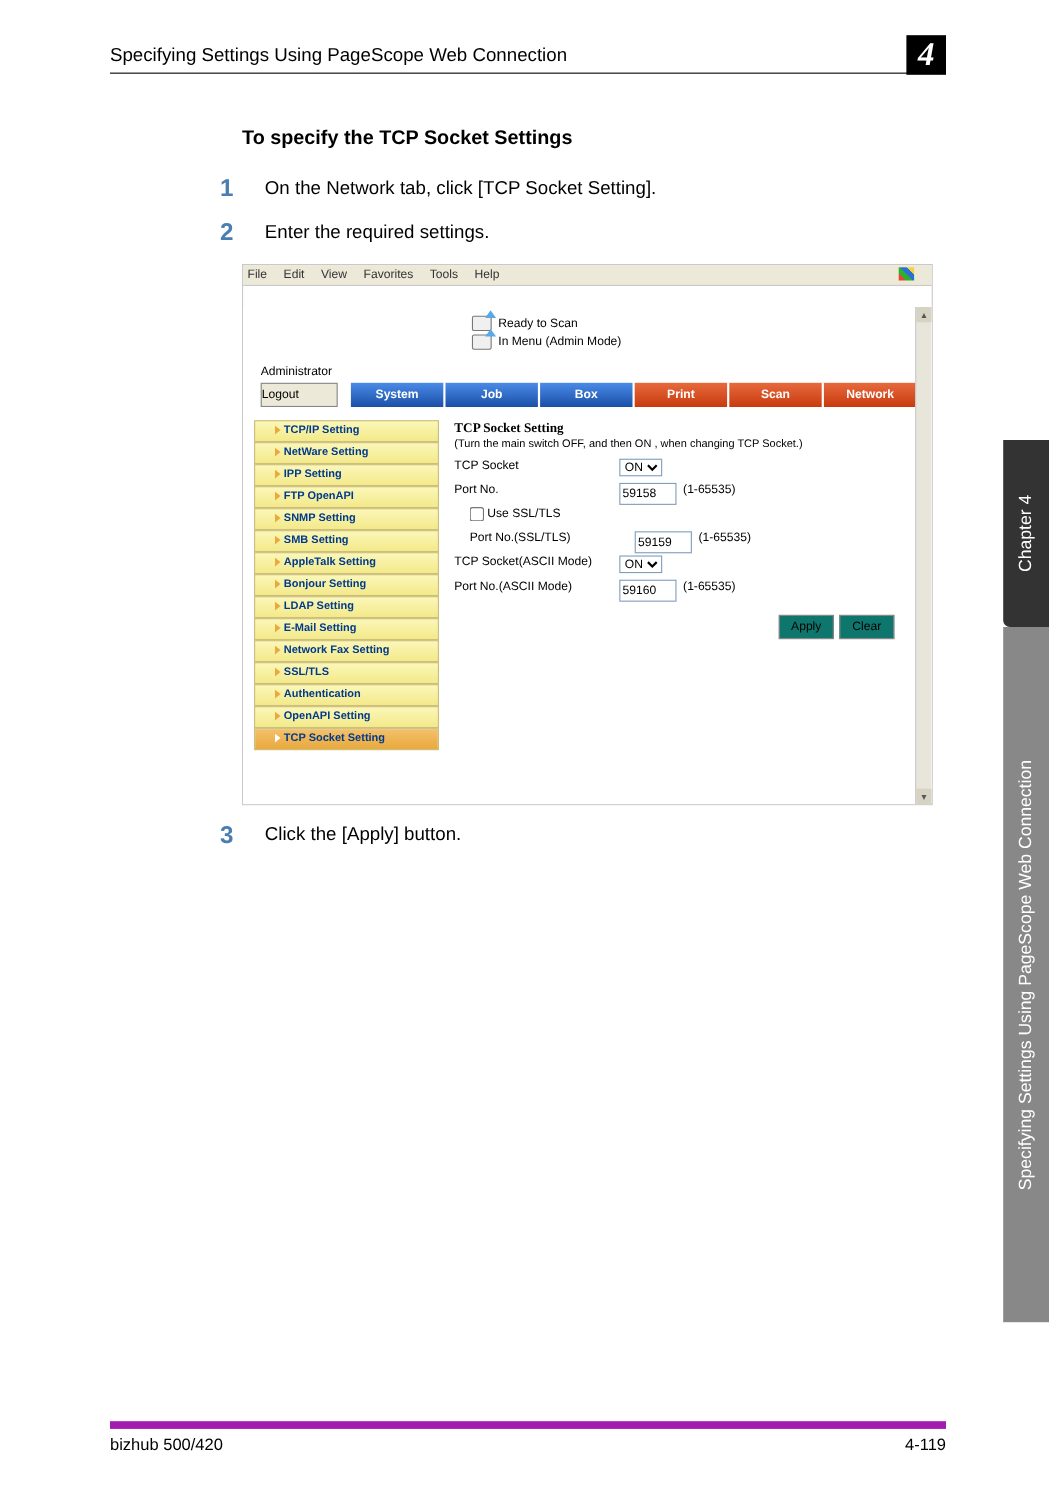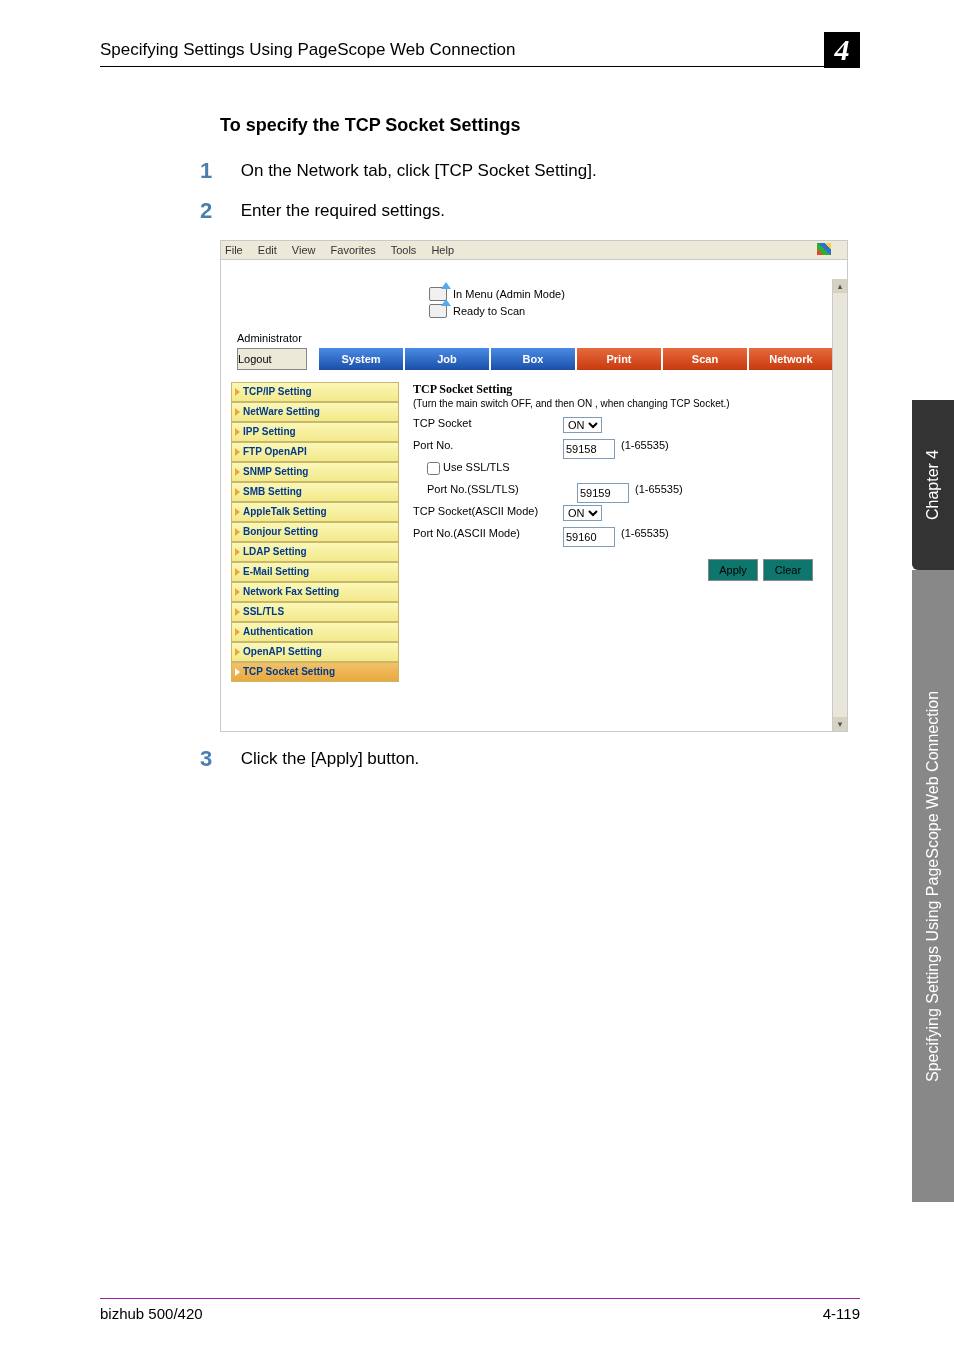--- a/index.html
+++ b/index.html
@@ -30,39 +30,39 @@
 .status .picon::after{content:'';position:absolute;right:-5px;top:-6px;width:0;height:0;border-left:5px solid transparent;border-right:5px solid transparent;border-bottom:7px solid #5aa9e6}
 .admin{margin:14px 0 4px 16px;font-size:11px}
 .btnrow{display:flex;align-items:center;gap:0;margin:0 0 12px 16px}
 .logout{width:68px;height:20px;background:#ece9d8;border:1px solid #888;font-size:11px;text-align:left;line-height:20px;margin-right:12px}
 .tab{width:84px;height:22px;color:#fff;font-size:11px;font-weight:bold;text-align:center;line-height:22px}
 .tab.blue{background:linear-gradient(#4a8be6,#1a4fa8)}
 .tab.red{background:linear-gradient(#e66a3d,#c83a0e)}
 .tab.gap{width:2px;background:transparent}
 .cols{display:flex;margin-left:10px}
 .side{width:168px}
-.side .mi{height:18px;background:linear-gradient(#fbf7b7,#f3e98a);border:1px solid #c9b86a;font-size:10px;color:#003a8c;font-weight:bold;line-height:18px;padding-left:3px}
+.side .mi{height:18px;background:linear-gradient(#fbf7b7,#f3e98a);border:1px solid #c9b86a;font-size:10px;color:#003a8c;font-weight:bold;line-height:18px;padding-left:18px}
 .side .mi.sel{background:linear-gradient(#f3c06a,#e9a93d);color:#003a8c}
 .side .mi .tri{display:inline-block;width:0;height:0;border-top:4px solid transparent;border-bottom:4px solid transparent;border-left:5px solid #e9a93d;margin-right:3px;vertical-align:middle}
 .side .mi.sel .tri{border-left-color:#fff}
 .form{margin-left:14px;font-size:11px}
 .form .ft{font-family:'Times New Roman',serif;font-weight:bold;margin-bottom:1px;font-size:12px}
 .form .note{font-size:10px;margin-bottom:8px}
 .form .row{display:flex;align-items:flex-start;height:22px}
 .form .lab{width:150px}
 .form select,.form input[type=text]{font-size:11px;height:16px;border:1px solid #7f9db9;background:#fff}
 .form input[type=text]{width:46px}
 .form .range{margin-left:6px;font-size:11px}
 .form input[type=checkbox]{margin:0 3px 0 0;vertical-align:middle;border:1px solid #7f9db9}
 .actbtns{margin:10px 0 0 0;text-align:right;width:400px}
 .actbtns button{height:22px;width:50px;background:#0f766e;border:1px solid #888;font-size:11px;margin-left:2px}
 .vtab{position:absolute;right:0;top:400px;bottom:150px;width:42px;display:flex;flex-direction:column}
 .vtab .vt1{flex:0 0 170px;background:#333;color:#fff;writing-mode:vertical-rl;transform:rotate(180deg);text-align:center;font-size:16px;display:flex;align-items:center;justify-content:center;border-radius:0 6px 0 0}
 .vtab .vt2{flex:1;background:#888;color:#fff;writing-mode:vertical-rl;transform:rotate(180deg);text-align:center;font-size:16px;display:flex;align-items:center;justify-content:center}
-.foot{position:absolute;bottom:30px;left:100px;width:760px;border-top:1px solid #a21caf;padding-top:6px;font-size:15px;display:flex;justify-content:space-between}
+.foot{position:absolute;bottom:30px;left:100px;width:760px;border-top:7px solid #a21caf;padding-top:6px;font-size:15px;display:flex;justify-content:space-between}
 </style>
 </head>
 <body>
 
 <div class="page">
   <div class="hdr">
     <span>Specifying Settings Using PageScope Web Connection</span>
     <div class="num4">4</div>
   </div>
 
@@ -89,25 +89,25 @@
     </div>
     <div class="content">
       <div class="sbar">
         <div class="arrow top">▴</div>
         <div class="arrow bot">▾</div>
       </div>
 
       <div class="status">
         <div class="iconrow">
             <div class="picon"></div>
-            <span>In Menu (Admin Mode)</span>
+            <span>Ready to Scan</span>
           </div>
         <div class="iconrow">
             <div class="picon"></div>
-            <span>Ready to Scan</span>
+            <span>In Menu (Admin Mode)</span>
           </div>
       </div>
 
       <div class="admin">Administrator</div>
 
       <div class="btnrow">
         <div class="logout">Logout</div>
         <div class="tab blue">System</div>
           <div class="tab gap"></div>
         <div class="tab blue">Job</div>

